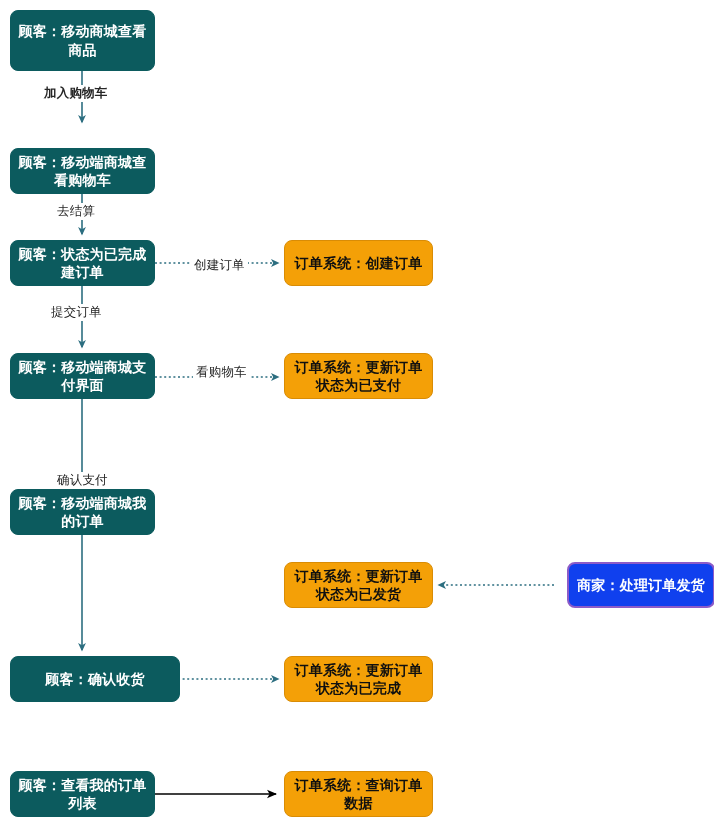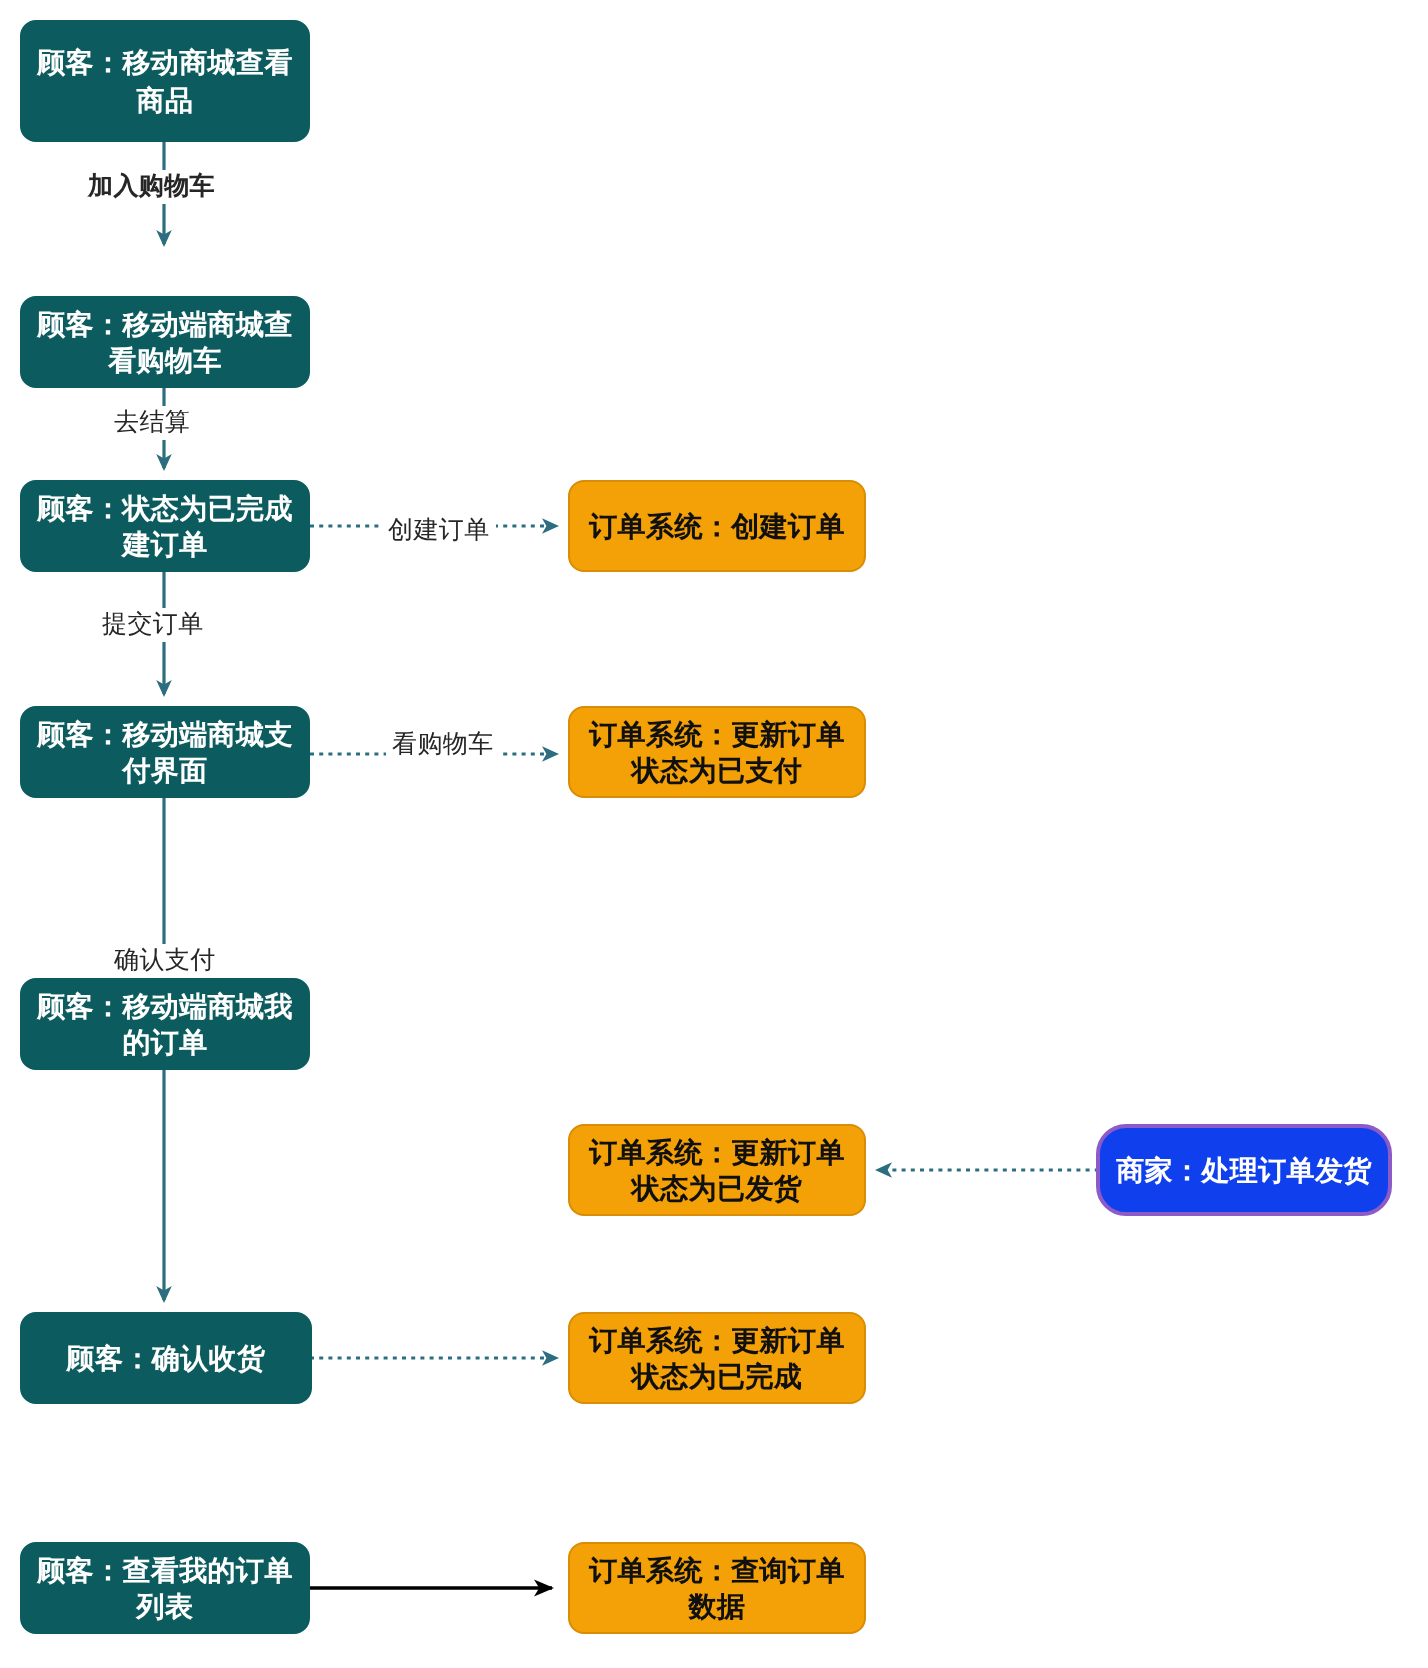--- a/index.html
+++ b/index.html
@@ -125,23 +125,23 @@
 
   <div class="node orange" style="left:284px; top:353px; width:149px; height:46px;">订单系统：更新订单
 状态为已支付</div>
 
   <div class="node teal" style="left:10px; top:489px; width:145px; height:46px;">顾客：移动端商城我
 的订单</div>
 
   <div class="node orange" style="left:284px; top:562px; width:149px; height:46px;">订单系统：更新订单
 状态为已发货</div>
 
-  <div class="node blue" style="left:548px; top:562px; width:148px; height:46px;border-radius:15px;">商家：处理订单发货</div>
+  <div class="node blue" style="left:567px; top:562px; width:148px; height:46px;">商家：处理订单发货</div>
 
-  <div class="node teal" style="left:10px; top:656px; width:146px; height:46px;">顾客：确认收货</div>
+  <div class="node teal" style="left:10px; top:656px; width:170px; height:46px;">顾客：确认收货</div>
 
   <div class="node orange" style="left:284px; top:656px; width:149px; height:46px;">订单系统：更新订单
 状态为已完成</div>
 
   <div class="node teal" style="left:10px; top:771px; width:145px; height:46px;">顾客：查看我的订单
 列表</div>
 
   <div class="node orange" style="left:284px; top:771px; width:149px; height:46px;">订单系统：查询订单
 数据</div>
 

